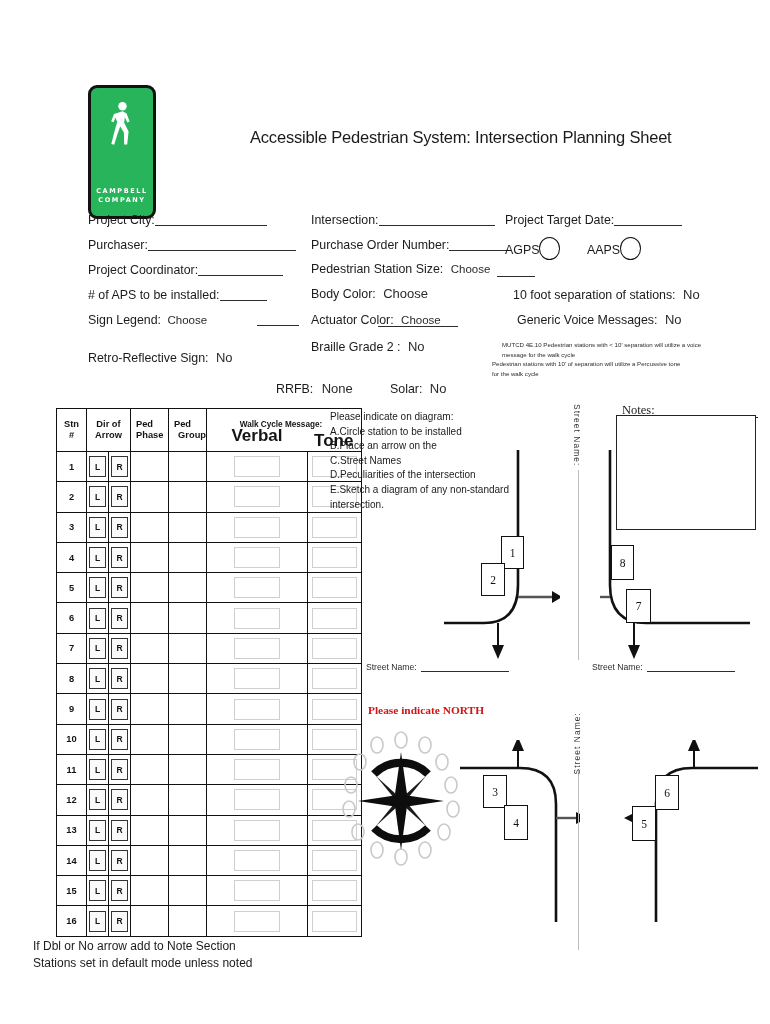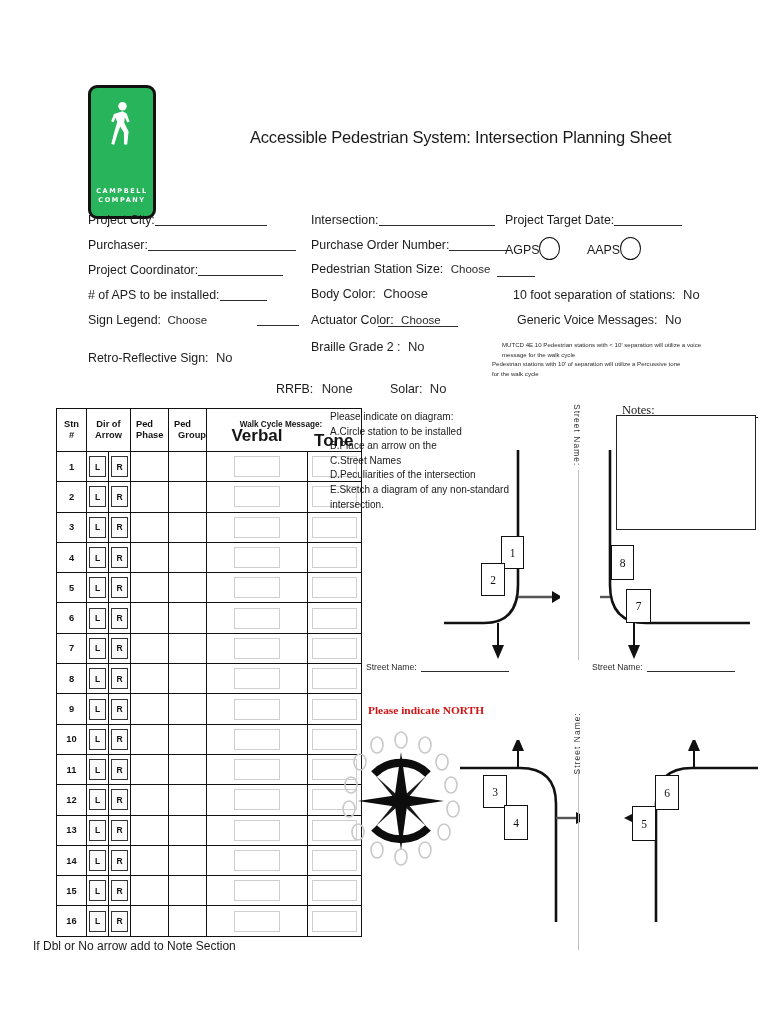--- a/index.html
+++ b/index.html
@@ -479,20 +479,21 @@
         </td>
         <td class="c-tone">
           <div class="inbox tone"></div>
         </td>
       </tr>
     </tbody>
 </table>
 
 <div id="table-foot" class="abs">
   <div>If Dbl or No arrow add to Note Section</div>
+  <div>Stations set in default mode unless noted</div>
 </div>
 
 <div id="instr" class="abs">
   <div>Please indicate on diagram:</div>
   <div>A.Circle station to be installed</div>
   <div>B.Place an arrow on the</div>
   <div>C.Street Names</div>
   <div>D.Peculiarities of the intersection</div>
   <div>E.Sketch a diagram of any non-standard</div>
   <div>intersection.</div>

